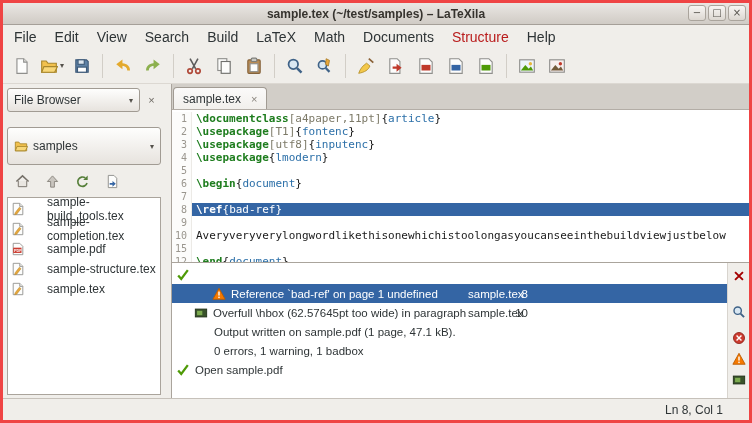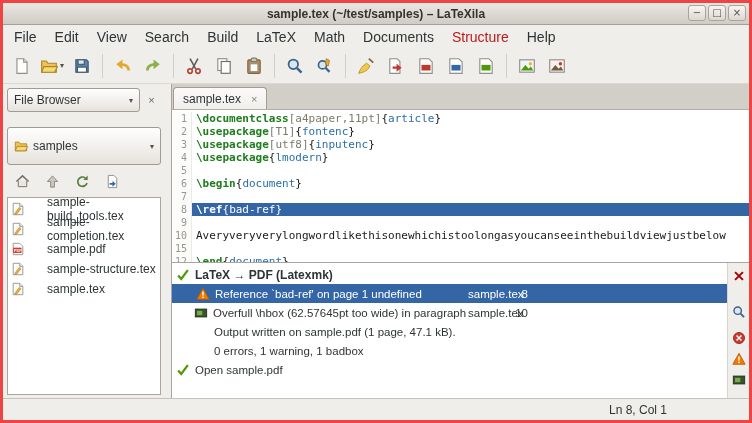--- a/index.html
+++ b/index.html
@@ -53,21 +53,21 @@
   .bv-row.bold .bv-text{font-weight:bold;font-size:12px;}
   .bv-row.selected{background:#3465a4;color:#fff;}
   .bv-icon{margin-right:5px;flex:0 0 auto;}
   .bv-icon svg{width:14px;height:14px;}
   .bv-text{white-space:pre;}
   .bv-file{position:absolute;left:296px;}
   .bv-line{position:absolute;left:338px;width:18px;text-align:right;}
   .build-toolbar{flex:0 0 22px;border-left:1px solid #d8d4ce;background:#f0eeea;display:flex;flex-direction:column;align-items:center;padding-top:4px;box-sizing:border-box;}
   .bt-btn{width:18px;height:18px;display:flex;align-items:center;justify-content:center;}
   .bt-btn .icon svg{width:14px;height:14px;}
-  .statusbar{flex:0 0 22px;border-top:1px solid #c6c1ba;display:flex;align-items:center;justify-content:flex-end;padding-right:82px;font-size:12px;background:#f0eeea;box-sizing:border-box;}
+  .statusbar{flex:0 0 22px;border-top:1px solid #c6c1ba;display:flex;align-items:center;justify-content:flex-end;padding-right:26px;font-size:12px;background:#f0eeea;box-sizing:border-box;}
 </style>
 </head>
 <body>
 
 <div class="window">
 
   <div class="titlebar">
     <div class="title">sample.tex (~/test/samples) – LaTeXila</div>
     <div id="win-controls">
         <div class="winbtn">−</div>
@@ -405,23 +405,22 @@
           </div>
         </div>
       <div class="build-view">
         <div id="build-rows">
             <div class="bv-row bold" style="padding-left: 4px;">
               <span class="icon bv-icon">
                 <svg viewBox="0 0 16 16">
                   <path d="M2.5 8.5l3.5 4L13.5 2.5" fill="none" stroke="#4e9a06" stroke-width="2.6"></path>
                 </svg>
               </span>
-              <span class="bv-text">LaTeX → PDF (Latexmk)</span>
-            </div>
-            <div class="bv-row selected" style="padding-left: 24px;">
+            </div>
+            <div class="bv-row selected" style="padding-left: 40px;">
               <span class="icon bv-icon">
                 <svg viewBox="0 0 16 16">
                   <path d="M8 1.5L15 14H1z" fill="#f57900" stroke="#b85c02"></path>
                   <rect x="7.2" y="5.2" width="1.6" height="4.6" fill="#fff"></rect>
                   <rect x="7.2" y="11" width="1.6" height="1.7" fill="#fff"></rect>
                 </svg>
               </span>
               <span class="bv-text">Reference `bad-ref' on page 1 undefined</span>
               <span class="bv-file">sample.tex</span>
               <span class="bv-line">8</span>

